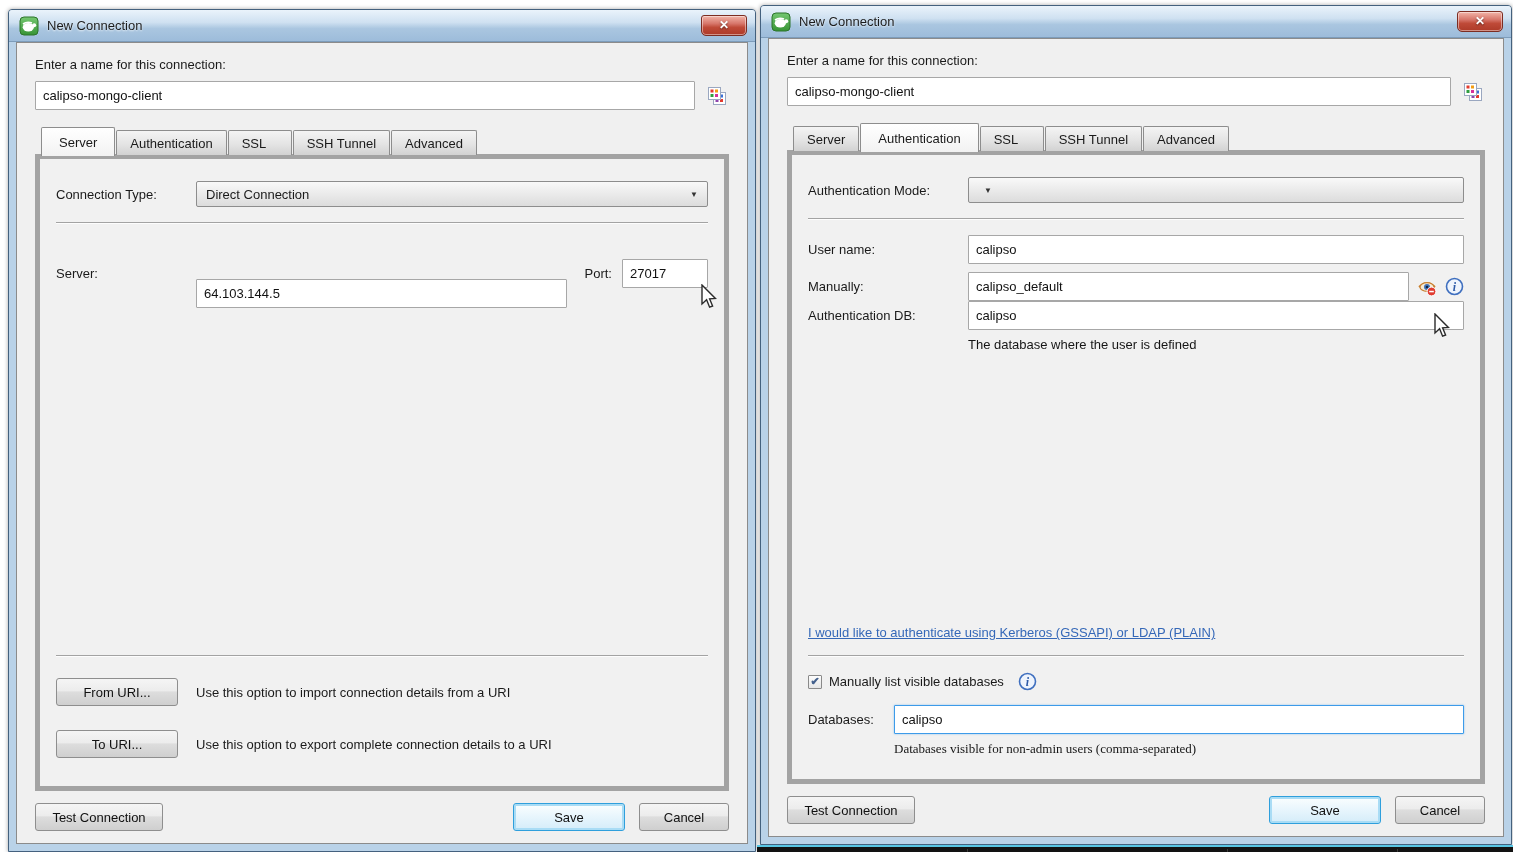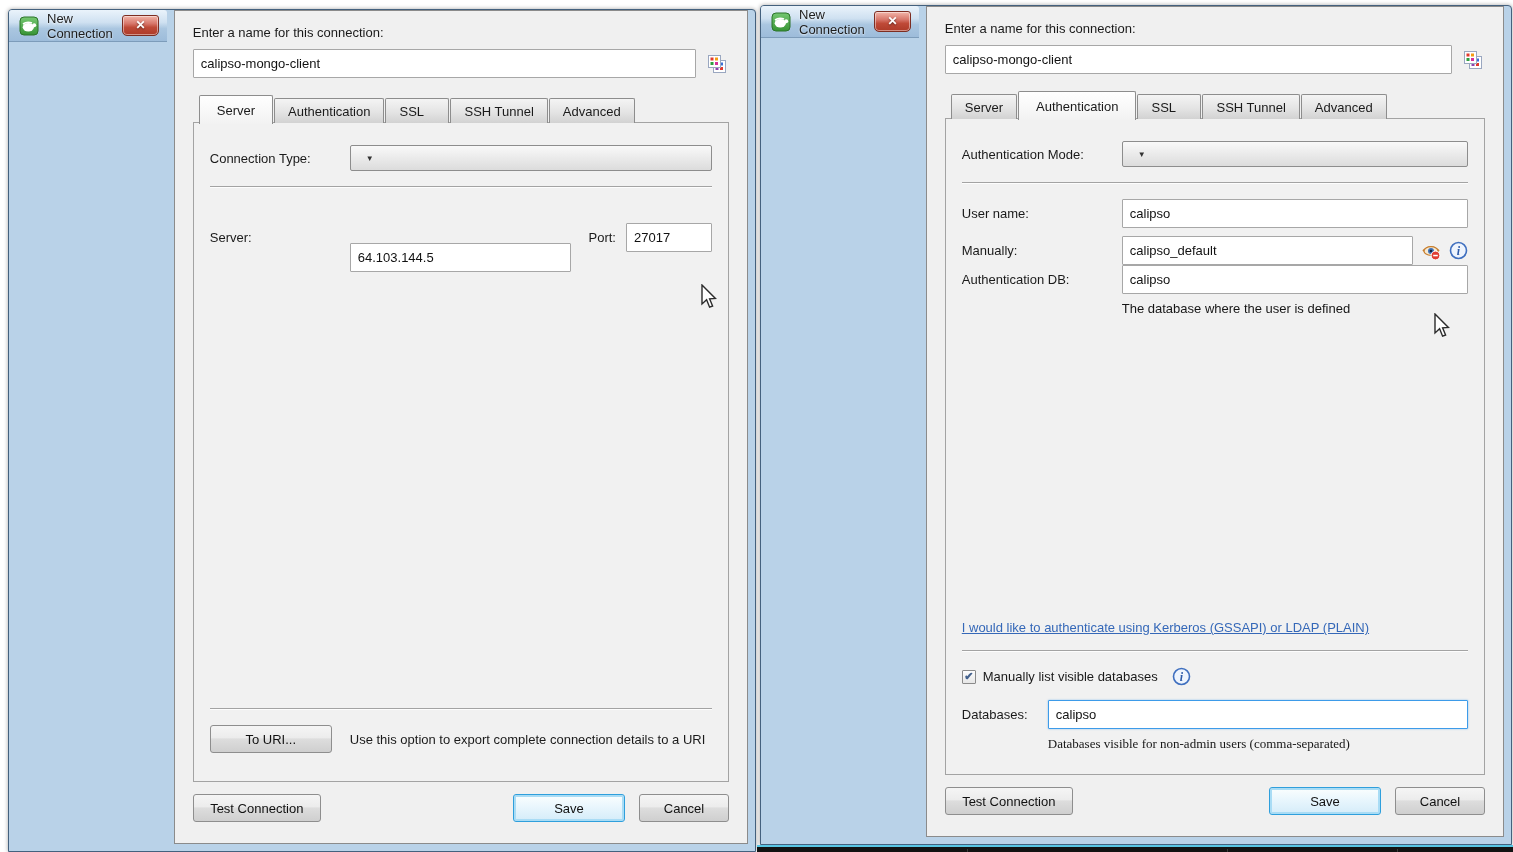--- a/index.html
+++ b/index.html
@@ -1,39 +1,39 @@
 <!DOCTYPE html>
 <html><head>
 <meta charset="utf-8">
 <style>
   * { box-sizing: border-box; margin: 0; padding: 0; }
   html,body { width:1513px; height:852px; overflow:hidden; background:#ffffff;
     font-family:"Liberation Sans", sans-serif; font-size:13px; color:#1a1a1a; }
 
   
-  .window { position:absolute; display:flex; flex-direction:row;
+  .window { position:absolute; display:flex; flex-direction:column;
     background:#b9d2e8; border:1px solid #44617e; border-radius:4px 4px 0 0;
     box-shadow:0 0 4px rgba(0,0,0,.35); }
   #win-left  { left:8px;  top:9px; width:748px; height:843px; }
   #win-right { left:760px; top:5px; width:752px; height:840px; }
 
   .titlebar { height:32px; flex:0 0 32px; display:flex; align-items:center;
     padding:0 8px 0 10px; border-radius:3px 3px 0 0;
     background:linear-gradient(#eaf3fb, #cfe1f1 40%, #aac6e0 60%, #9dbcda);
     border-bottom:1px solid #7d9cba; }
   .title-text { margin-left:8px; color:#1c1c1c; text-shadow:0 1px 2px rgba(255,255,255,.8); }
   .close-btn { margin-left:auto; width:46px; height:21px; border:1px solid #7c2d22;
     border-radius:0 0 5px 5px; border-top-left-radius:3px; border-top-right-radius:3px;
     background:linear-gradient(#f2b5a9, #d7766a 40%, #bf4a38 60%, #ad3a28);
     color:#fff; font-weight:bold; font-size:12px; line-height:19px; text-align:center;
     box-shadow:inset 0 0 0 1px rgba(255,255,255,.45); cursor:default;
     text-shadow:0 1px 2px rgba(0,0,0,.5); }
 
   .client { flex:1; margin:0 7px 7px; border:1px solid #8b8b8b; background:#f0f0f0;
-    display:flex; flex-direction:column; padding:14px 18px 21px; min-height:0; }
+    display:flex; flex-direction:column; padding:14px 18px 12px; min-height:0; }
 
   
   .txt-input { height:29px; border:1px solid #a7a7a7; border-radius:1px; background:#fff;
     padding:0 7px; font:inherit; color:#111; width:100%; }
   .txt-input.focused { border-color:#3d9be9; box-shadow:0 0 2px rgba(61,155,233,.6); }
 
   .combo { height:26px; flex:1; display:flex; align-items:center; padding:0 9px;
     border:1px solid #8d8d8d; border-radius:2px; cursor:default;
     background:linear-gradient(#f9f9f9, #ececec 45%, #dcdcdc); }
   .combo-value { flex:1; overflow:hidden; white-space:nowrap; }
@@ -51,21 +51,21 @@
   hr.groove { border:0; border-top:1px solid #a3a3a3; border-bottom:1px solid #fdfdfd;
     margin:15px 0; }
 
   
   .tabs { display:flex; align-items:flex-end; padding-left:6px; position:relative; z-index:2; }
   .tab { padding:5px 13px 4px; border:1px solid #8d8d8d; border-bottom:none;
     border-radius:2px 2px 0 0; margin-right:1px; cursor:default;
     background:linear-gradient(#f4f4f4, #e4e4e4 55%, #d2d2d2); }
   .tab.active { background:linear-gradient(#ffffff, #f2f2f2); padding:7px 17px 6px;
     margin-bottom:-1px; position:relative; }
-  .pane { flex:1; border:1px solid #a3a3a3; background:#f1f1f1; margin-top:-1px;
+  .pane { flex:1; border:5px solid #a3a3a3; background:#f1f1f1; margin-top:-1px;
     display:flex; flex-direction:column; padding:22px 16px 10px; min-height:0; }
   .spacer { flex:1; }
 
   
   .icon { display:inline-block; line-height:0; }
   .color-picker-btn { width:26px; height:26px; margin-left:9px; display:flex;
     align-items:center; justify-content:center; cursor:default; }
   .inline-icon { margin-left:8px; }
   .checkbox { width:14px; height:14px; border:1px solid #8a8a8a; border-radius:1px;
     background:linear-gradient(#fdfdfd,#e6e6e6); display:inline-flex; align-items:center;
@@ -137,37 +137,42 @@
       <span class="tab">Authentication</span>
       <span class="tab" style="min-width:64px;">SSL</span>
       <span class="tab">SSH Tunnel</span>
       <span class="tab">Advanced</span>
     </div>
 
     <div class="pane">
       <div class="field-row">
         <span class="field-label" style="width:140px;">Connection Type:</span>
         <span class="combo">
+          <span class="combo-value">Direct Connection</span>
           <span class="combo-arrow">▼</span>
         </span>
       </div>
 
       <hr class="groove">
 
       <div class="field-row">
         <span class="field-label" style="width:140px;">Server:</span>
         <input class="txt-input" style="flex: 1 1 0%; margin-top: 40px;" type="text" value="64.103.144.5">
         <span class="field-label" style="margin:0 10px 0 18px;">Port:</span>
         <input class="txt-input" style="width: 86px;" type="text" value="27017">
       </div>
 
       <div class="spacer"></div>
 
       <hr class="groove">
 
+      <div class="field-row" style="margin:6px 0 24px;">
+        <button class="btn" style="min-width:122px;">From URI...</button>
+        <span style="margin-left:18px;">Use this option to import connection details from a URI</span>
+      </div>
       <div class="field-row" style="margin-bottom:18px;">
         <button class="btn" style="min-width:122px;">To URI...</button>
         <span style="margin-left:18px;">Use this option to export complete connection details to a URI</span>
       </div>
     </div>
 
     <div class="footer">
       <button class="btn test">Test Connection</button>
       <span class="gap"></span>
       <button class="btn default save">Save</button>

